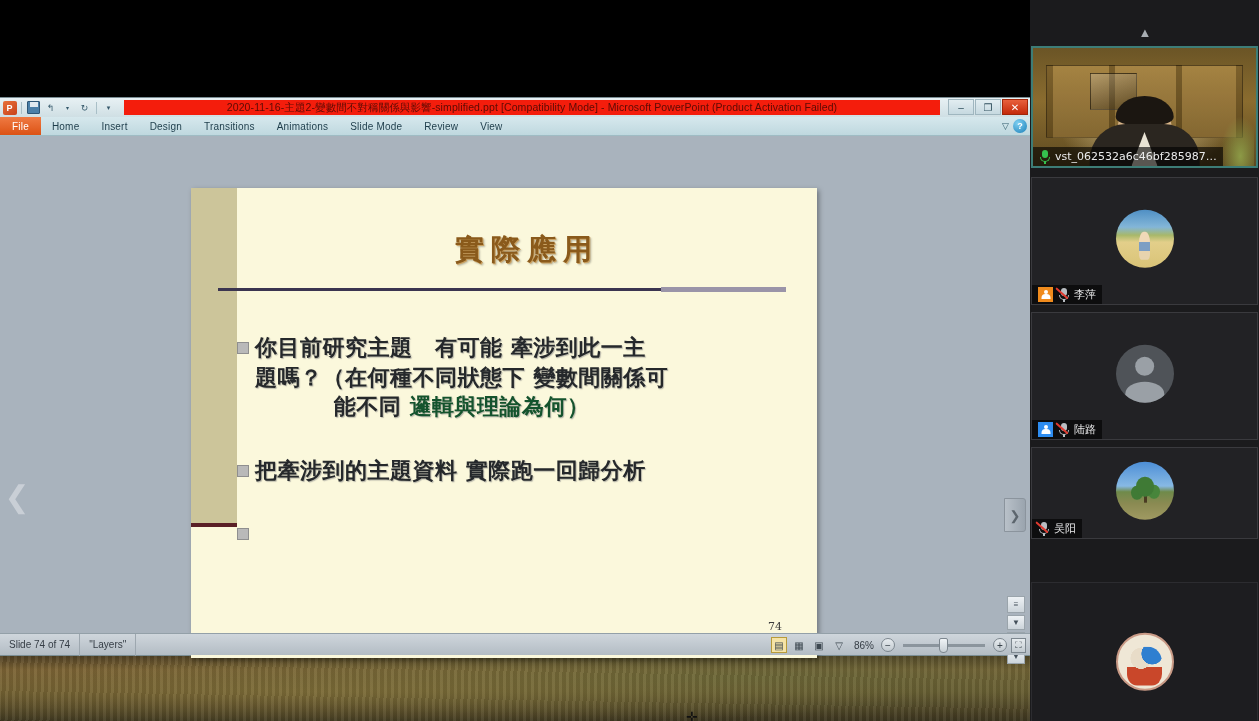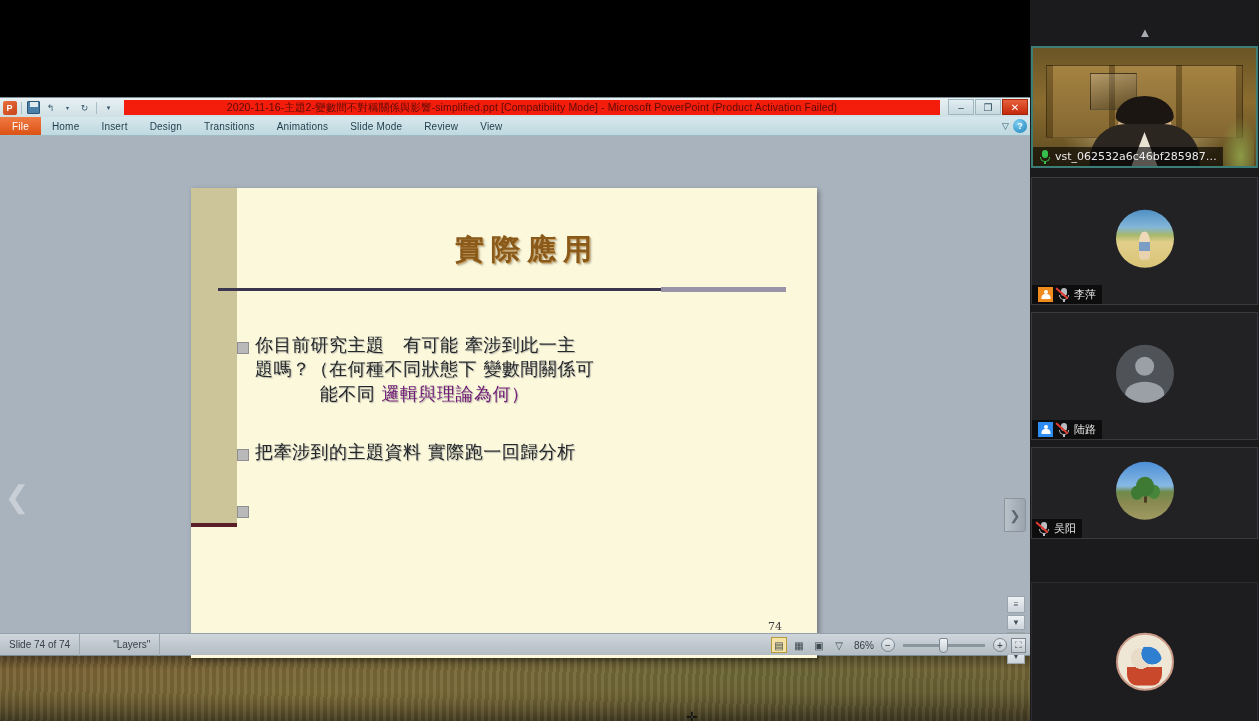--- a/index.html
+++ b/index.html
@@ -93,35 +93,35 @@
   .slide-title{ position:absolute; left:46px; top:42px; width:580px; text-align:center;
      font-family:"DejaVu Serif", serif; font-size:29px; font-weight:bold;
      color:#8a5a1b; letter-spacing:7px;
      text-shadow:1px 1px 0 #c9a263, 2px 2px 2px rgba(0,0,0,.25);}
   .rule{ position:absolute; left:27px; top:100px; width:568px; height:3px; background:#3b3550;}
   .rule2{ position:absolute; left:470px; top:99px; width:125px; height:5px; background:#9a94a8;}
   .body{ position:absolute; left:46px; top:145px; width:580px; }
   .bul{ display:flex; margin-bottom:6px; }
   .sq{ flex:0 0 auto; width:12px;height:12px; margin-top:9px; margin-right:6px;
      background:#b9b9b9; border:1px solid #8f8f8f; }
-  .btext{ font-family:"DejaVu Serif", serif; font-weight:normal; font-size:18px;
+  .btext{ font-family:"DejaVu Serif", serif; font-weight:bold; font-size:22px;
      line-height:1.35; color:#25282b; letter-spacing:.5px;
      text-shadow:1px 1px 1px rgba(130,130,130,.55);}
-  .red{ color:#701a75; }
+  .red{ color:#14532d; }
   .b1 .btext{ text-align:left; }
   .b1-l3{ text-align:center; }
   .slide-num{ position:absolute; right:35px; bottom:25px; font-family:"DejaVu Serif",serif;
      font-size:11px; color:#3a3a3a;}
   .cursor{ position:absolute; left:686px; top:574px; width:14px; height:18px; color:#111;
      font-size:14px; line-height:1;}
 
   
   .statusbar{ position:absolute; left:0; top:535px; width:1030px; height:22px;
      background:linear-gradient(180deg,#cfd6dc,#b3bcc4); border-top:1px solid #93a0a8;
-     display:flex; align-items:center; font-size:10px; color:#353d45;gap:24px;}
+     display:flex; align-items:center; font-size:10px; color:#353d45;}
   .sb-cell{ padding:0 9px; height:22px; display:flex; align-items:center;
      border-right:1px solid #9da7af; white-space:nowrap;}
   .sb-right{ position:absolute; right:4px; top:0; height:22px; display:flex; align-items:center; gap:4px;}
   .viewbtn{ width:16px;height:16px; display:flex;align-items:center;justify-content:center;
      font-size:10px; color:#3d4850;}
   .viewbtn.active{ background:#f5e3a6; border:1px solid #b79b3c;}
   .zoomtxt{ font-size:10px; color:#353d45; padding:0 3px;}
   .zbtn{ width:14px;height:14px;border-radius:50%;border:1px solid #7d878f;
      background:linear-gradient(180deg,#e7ecef,#c2cad0); color:#39434b; font-size:10px;
      display:flex;align-items:center;justify-content:center;}

